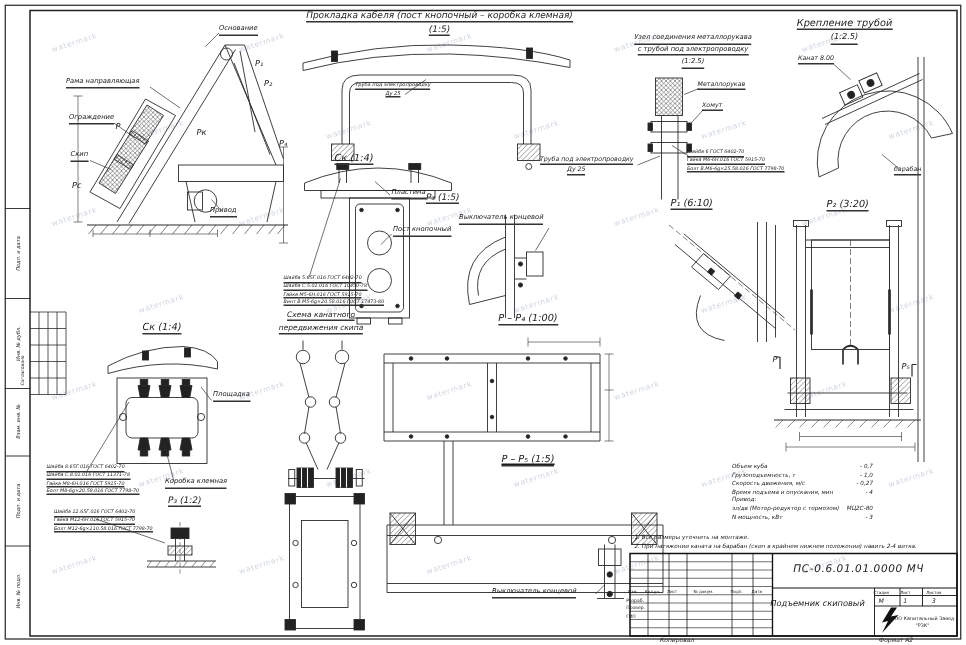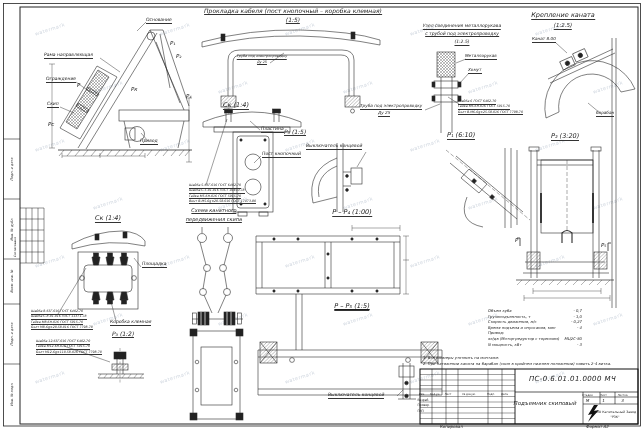--- a/index.html
+++ b/index.html
@@ -306,21 +306,21 @@
     </g>
   </svg>
 
   <span class="lbl s6 u c" style="left:293px;top:8px;">Прокладка кабеля (пост кнопочный – коробка клемная)</span>
   <span class="lbl s6 u c" style="left:293px;top:17px;">(1:5)</span>
 
   <span class="lbl s45 u c" style="left:462px;top:24px;">Узел соединения металлорукава</span>
   <span class="lbl s45 u c" style="left:462px;top:31.5px;">с трубой под электропроводку</span>
   <span class="lbl s45 u c" style="left:462px;top:40px;">(1:2.5)</span>
 
-  <span class="lbl s65 u c" style="left:563px;top:12px;">Крепление каната</span>
+  <span class="lbl s65 u c" style="left:563px;top:12px;">Крепление трубой</span>
   <span class="lbl s55 u c" style="left:563px;top:23px;">(1:2.5)</span>
   <span class="lbl s42 u" style="left:532px;top:37px;">Канат 8.00</span>
   <span class="lbl s42 u" style="left:596px;top:111px;">барабан</span>
 
   <span class="lbl s45 u" style="left:146px;top:18px;">Основание</span>
   <span class="lbl s45 u" style="left:44px;top:53px;">Рама направляющая</span>
   <span class="lbl s45 u" style="left:46px;top:77px;">Ограждение</span>
   <span class="lbl s45 u" style="left:47px;top:102px;">Скип</span>
   <span class="lbl s45 u" style="left:140px;top:139px;">Привод</span>
   <span class="lbl s55" style="left:170px;top:41px;">Р₁</span>

